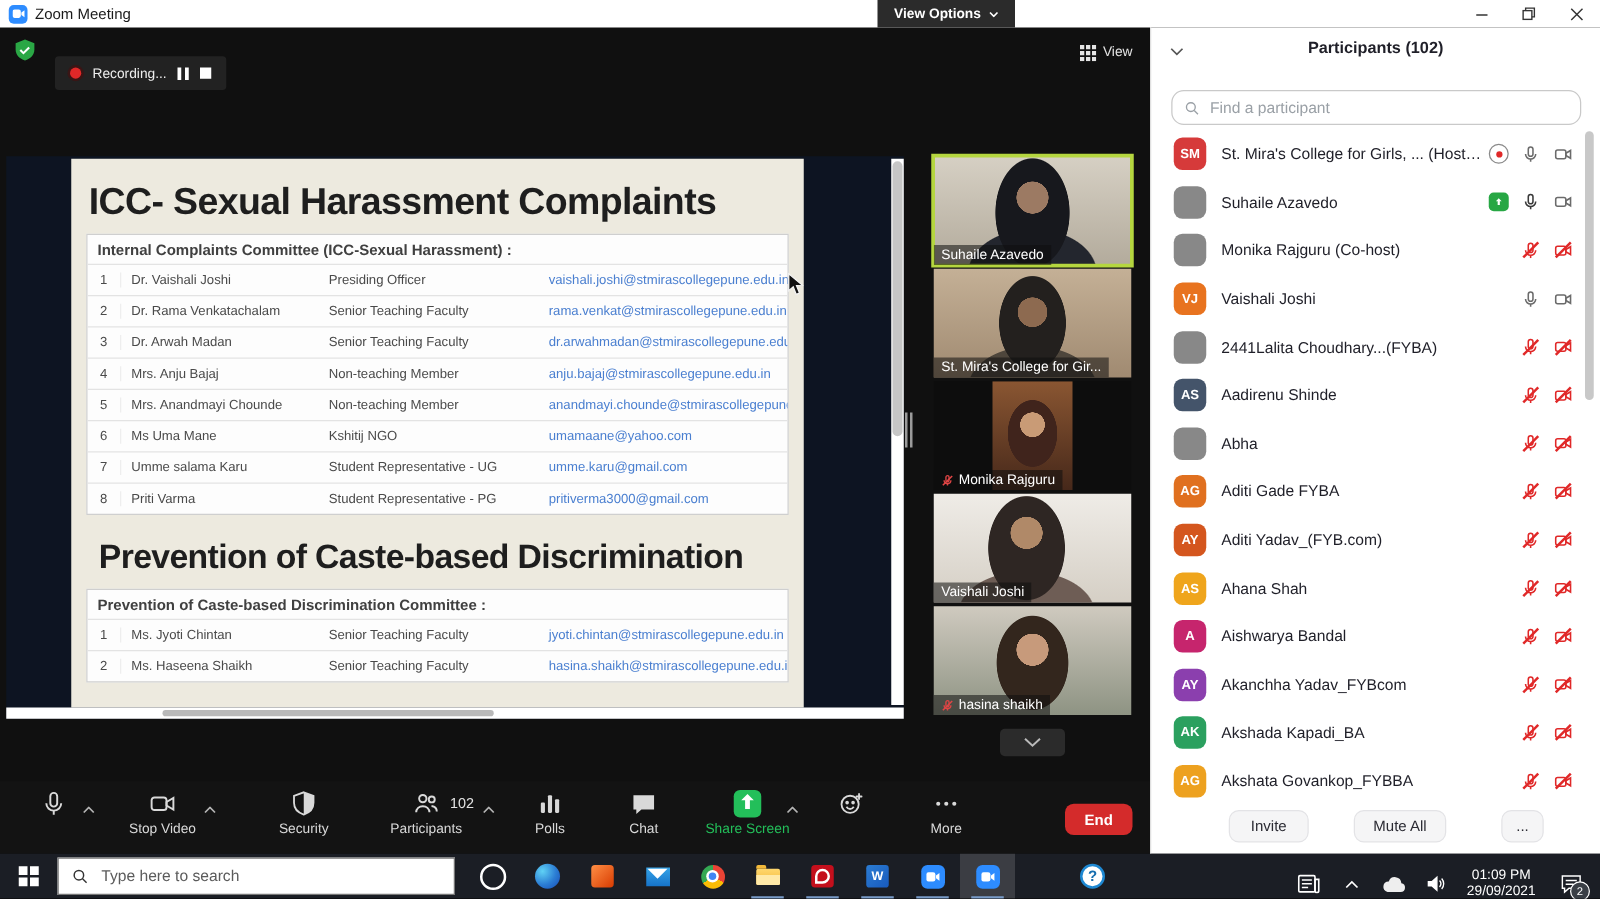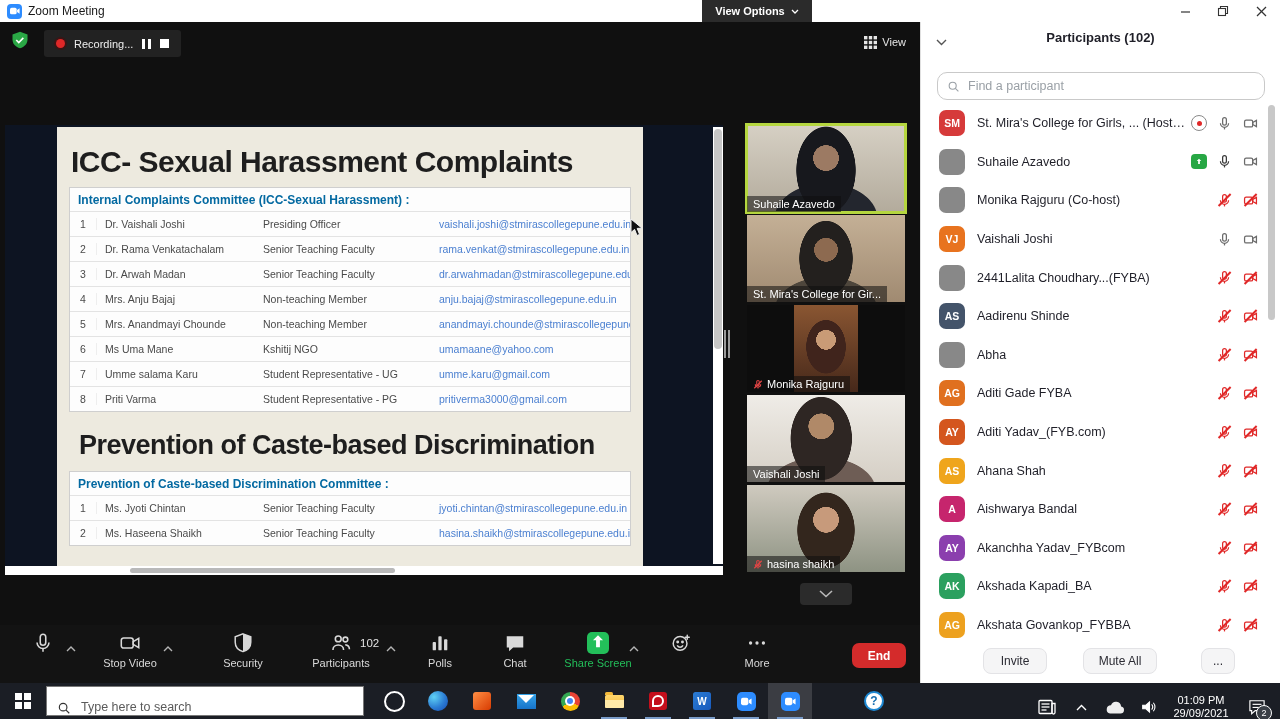--- a/index.html
+++ b/index.html
@@ -17,38 +17,38 @@
           justify-content:center;z-index:31;}
   .viewopts{position:absolute;left:702px;top:0;width:110px;height:22px;background:#2b2b2b;
             color:#fff;font-size:11px;font-weight:bold;display:flex;align-items:center;
             justify-content:center;gap:6px;z-index:31;cursor:pointer;}
   .winctls{position:absolute;right:0;top:0;height:22px;display:flex;z-index:31;}
   .winbtn{width:38px;height:22px;display:flex;align-items:center;justify-content:center;color:#333;}
 
   
   .mainarea{position:absolute;left:0;top:22px;width:920px;height:661px;background:#101010;}
   .shield-ind{position:absolute;left:10px;top:8px;}
-  .recpill{position:absolute;left:44px;top:8px;height:27px;background:#222;border-radius:3px;
+  .recpill{position:absolute;left:44px;top:23px;height:27px;background:#222;border-radius:3px;
            display:flex;align-items:center;gap:9px;padding:0 12px;}
   .recdot{width:9px;height:9px;border-radius:50%;background:#e02828;box-shadow:0 0 0 2px #3a1515;}
   .rectext{color:#eee;font-size:11px;}
   .pausebtn{display:flex;gap:3px;}
   .pausebtn i{display:block;width:3px;height:10px;background:#fff;}
   .stopbtn{width:9px;height:9px;background:#fff;}
   .viewbtn{position:absolute;right:14px;top:8px;height:24px;display:flex;align-items:center;
            gap:5px;color:#e5e5e5;font-size:11px;cursor:pointer;}
 
   
   .sharewrap{position:absolute;left:5px;top:103px;width:718px;height:450px;background:#0d1422;}
   .slide{position:absolute;left:52px;top:2px;width:586px;height:439px;background:#edeadf;
          overflow:hidden;color:#2d2d2d;}
   .slide h1{margin:18px 0 8px 14px;font-size:30px;letter-spacing:-0.5px;font-weight:600;color:#1e1e1e;}
   .slide h2{margin:18px 0 10px 22px;font-size:27px;letter-spacing:-0.5px;font-weight:600;color:#1e1e1e;}
   .cpanel{margin:0 12px 0 12px;background:#fdfdfd;border:1px solid #cfcfcf;}
-  .csub{font-size:12px;font-weight:bold;color:#0369a1;padding:5px 8px 4px 8px;}
+  .csub{font-size:12px;font-weight:bold;color:#404040;padding:5px 8px 4px 8px;}
   .trow{display:flex;align-items:center;height:24px;border-top:1px solid #e3e3e3;
         font-size:10.5px;color:#4a4a4a;}
   .c-num{flex:0 0 26px;text-align:center;border-right:1px solid #eee;}
   .c-name{flex:0 0 152px;padding-left:8px;white-space:nowrap;overflow:hidden;}
   .c-role{flex:0 0 170px;padding-left:6px;white-space:nowrap;overflow:hidden;}
   .c-mail{flex:1;color:#4a7fd0;padding-left:6px;white-space:nowrap;overflow:hidden;}
   .vscroll{position:absolute;left:708px;top:2px;width:10px;height:437px;background:#fff;}
   .vthumb{position:absolute;left:1px;top:2px;width:8px;height:220px;background:#c6c6c6;border-radius:4px;}
   .hscroll{position:absolute;left:0;bottom:0;width:718px;height:9px;background:#fff;}
   .hthumb{position:absolute;left:125px;top:2px;width:265px;height:5px;background:#b9b9b9;border-radius:3px;}
@@ -145,21 +145,21 @@
           border-radius:7px;color:#fff;font-size:12px;font-weight:bold;display:flex;
           align-items:center;justify-content:center;cursor:pointer;}
 
   
   .taskbar{position:absolute;left:0;top:683px;width:1280px;height:36px;background:#1b1e25;
            display:flex;align-items:center;z-index:40;}
   .startbtn{width:46px;height:36px;display:flex;align-items:center;justify-content:center;cursor:pointer;}
   .winlogo{display:grid;grid-template-columns:7px 7px;grid-template-rows:7px 7px;gap:1.5px;}
   .winlogo i{background:#fff;}
   .tsearch{width:318px;height:30px;background:#fff;border:1px solid #777;box-sizing:border-box;
-           display:flex;align-items:flex-end;gap:8px;padding:0 10px;}
+           display:flex;align-items:center;gap:8px;padding:0 10px;}
   .tsearch input{border:none;outline:none;flex:1;font-size:12.5px;color:#333;background:transparent;
                  font-family:"Liberation Sans",sans-serif;}
   .tsearch input::placeholder{color:#5b5b5b;}
   .tbicon{width:44px;height:36px;display:flex;align-items:center;justify-content:center;
           position:relative;cursor:pointer;}
   .tbicon.open::after{content:"";position:absolute;left:9px;bottom:0;width:26px;height:2px;background:#7a9cc9;}
   .tbicon.activeapp{background:rgba(255,255,255,.14);}
   .cortana{width:17px;height:17px;border:2px solid #fff;border-radius:50%;}
   .edgeic{width:20px;height:20px;border-radius:50%;
           background:radial-gradient(circle at 30% 30%, #5fd1f5, #2b7cd3 55%, #174bb4);}

